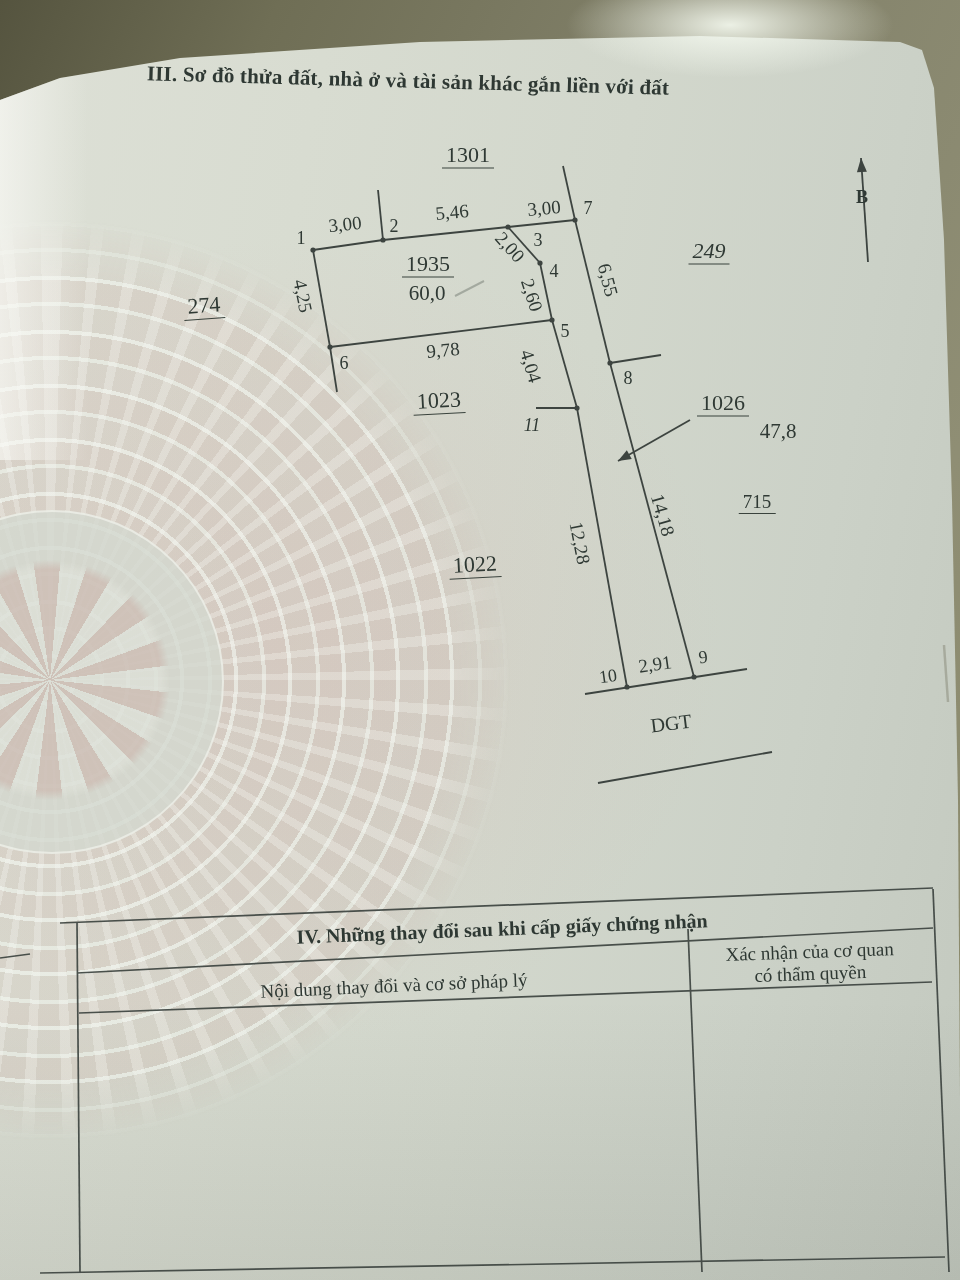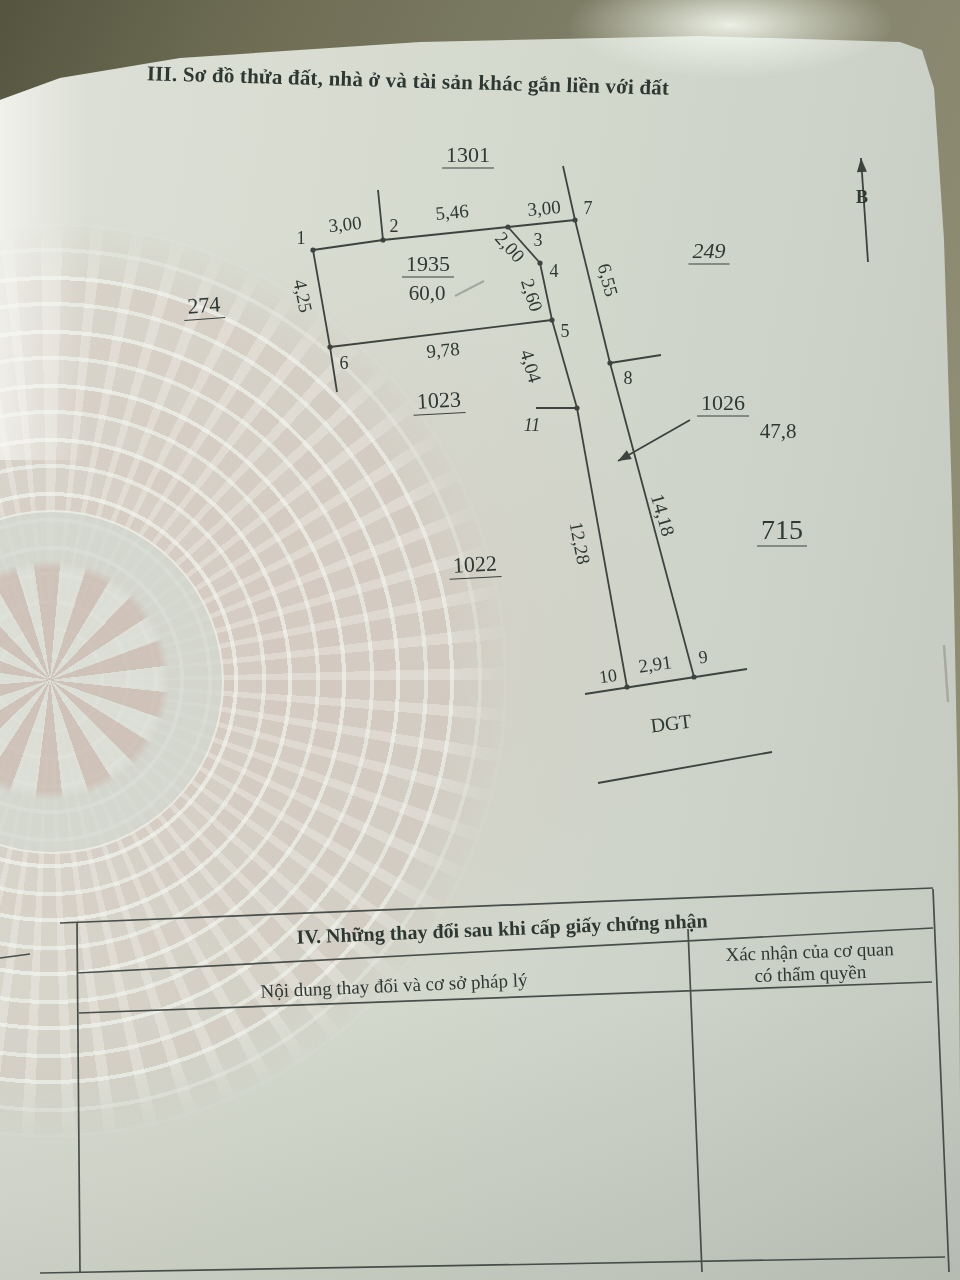--- a/index.html
+++ b/index.html
@@ -125,21 +125,21 @@
         <polygon points="861,158 866.9168419470602,171.6378510540887 856.9388272641397,172.30059005808872" fill="#3d4440"></polygon>
       </g>
   </svg>
 
   <div id="labels-layer">
       <div class="lbl u" style="left: 468px; top: 156px; font-size: 22px; transform: translate(-50%, -50%) rotate(0deg);">1301</div>
       <div class="lbl u" style="left: 709px; top: 252px; font-size: 22px; transform: translate(-50%, -50%) rotate(0deg); font-style: italic;">249</div>
       <div class="lbl u" style="left: 204px; top: 307px; font-size: 22px; transform: translate(-50%, -50%) rotate(-4deg);">274</div>
       <div class="lbl u" style="left: 439px; top: 402px; font-size: 22px; transform: translate(-50%, -50%) rotate(-3deg);">1023</div>
       <div class="lbl u" style="left: 475px; top: 566px; font-size: 22px; transform: translate(-50%, -50%) rotate(-3deg);">1022</div>
-      <div class="lbl u" style="left: 782px; top: 503px; font-size: 28px; transform: translate(-50%, -50%) rotate(0deg); margin-top: 28px;">715</div>
+      <div class="lbl u" style="left: 757px; top: 503px; font-size: 19px; transform: translate(-50%, -50%) rotate(0deg);">715</div>
       <div class="lbl u" style="left: 428px; top: 265px; font-size: 22px; transform: translate(-50%, -50%) rotate(0deg);">1935</div>
       <div class="lbl" style="left: 427px; top: 293px; font-size: 21px; transform: translate(-50%, -50%) rotate(0deg);">60,0</div>
       <div class="lbl u" style="left: 723px; top: 404px; font-size: 22px; transform: translate(-50%, -50%) rotate(0deg); font-family: Liberation Serif, serif;">1026</div>
       <div class="lbl" style="left: 750px; top: 431px; font-size: 21px; transform: translate(-50%, -50%) rotate(0deg); margin-left: 28px;">47,8</div>
       <div class="lbl" style="left: 671px; top: 723px; font-size: 20px; transform: translate(-50%, -50%) rotate(-7deg);">DGT</div>
       <div class="lbl" style="left: 862px; top: 197px; font-size: 18px; font-weight: bold; transform: translate(-50%, -50%) rotate(0deg);">B</div>
       <div class="lbl" style="left: 301px; top: 238px; font-size: 18px; transform: translate(-50%, -50%) rotate(0deg);">1</div>
       <div class="lbl" style="left: 394px; top: 226px; font-size: 18px; transform: translate(-50%, -50%) rotate(0deg);">2</div>
       <div class="lbl" style="left: 538px; top: 240px; font-size: 18px; transform: translate(-50%, -50%) rotate(0deg);">3</div>
       <div class="lbl" style="left: 554px; top: 271px; font-size: 18px; transform: translate(-50%, -50%) rotate(0deg);">4</div>

